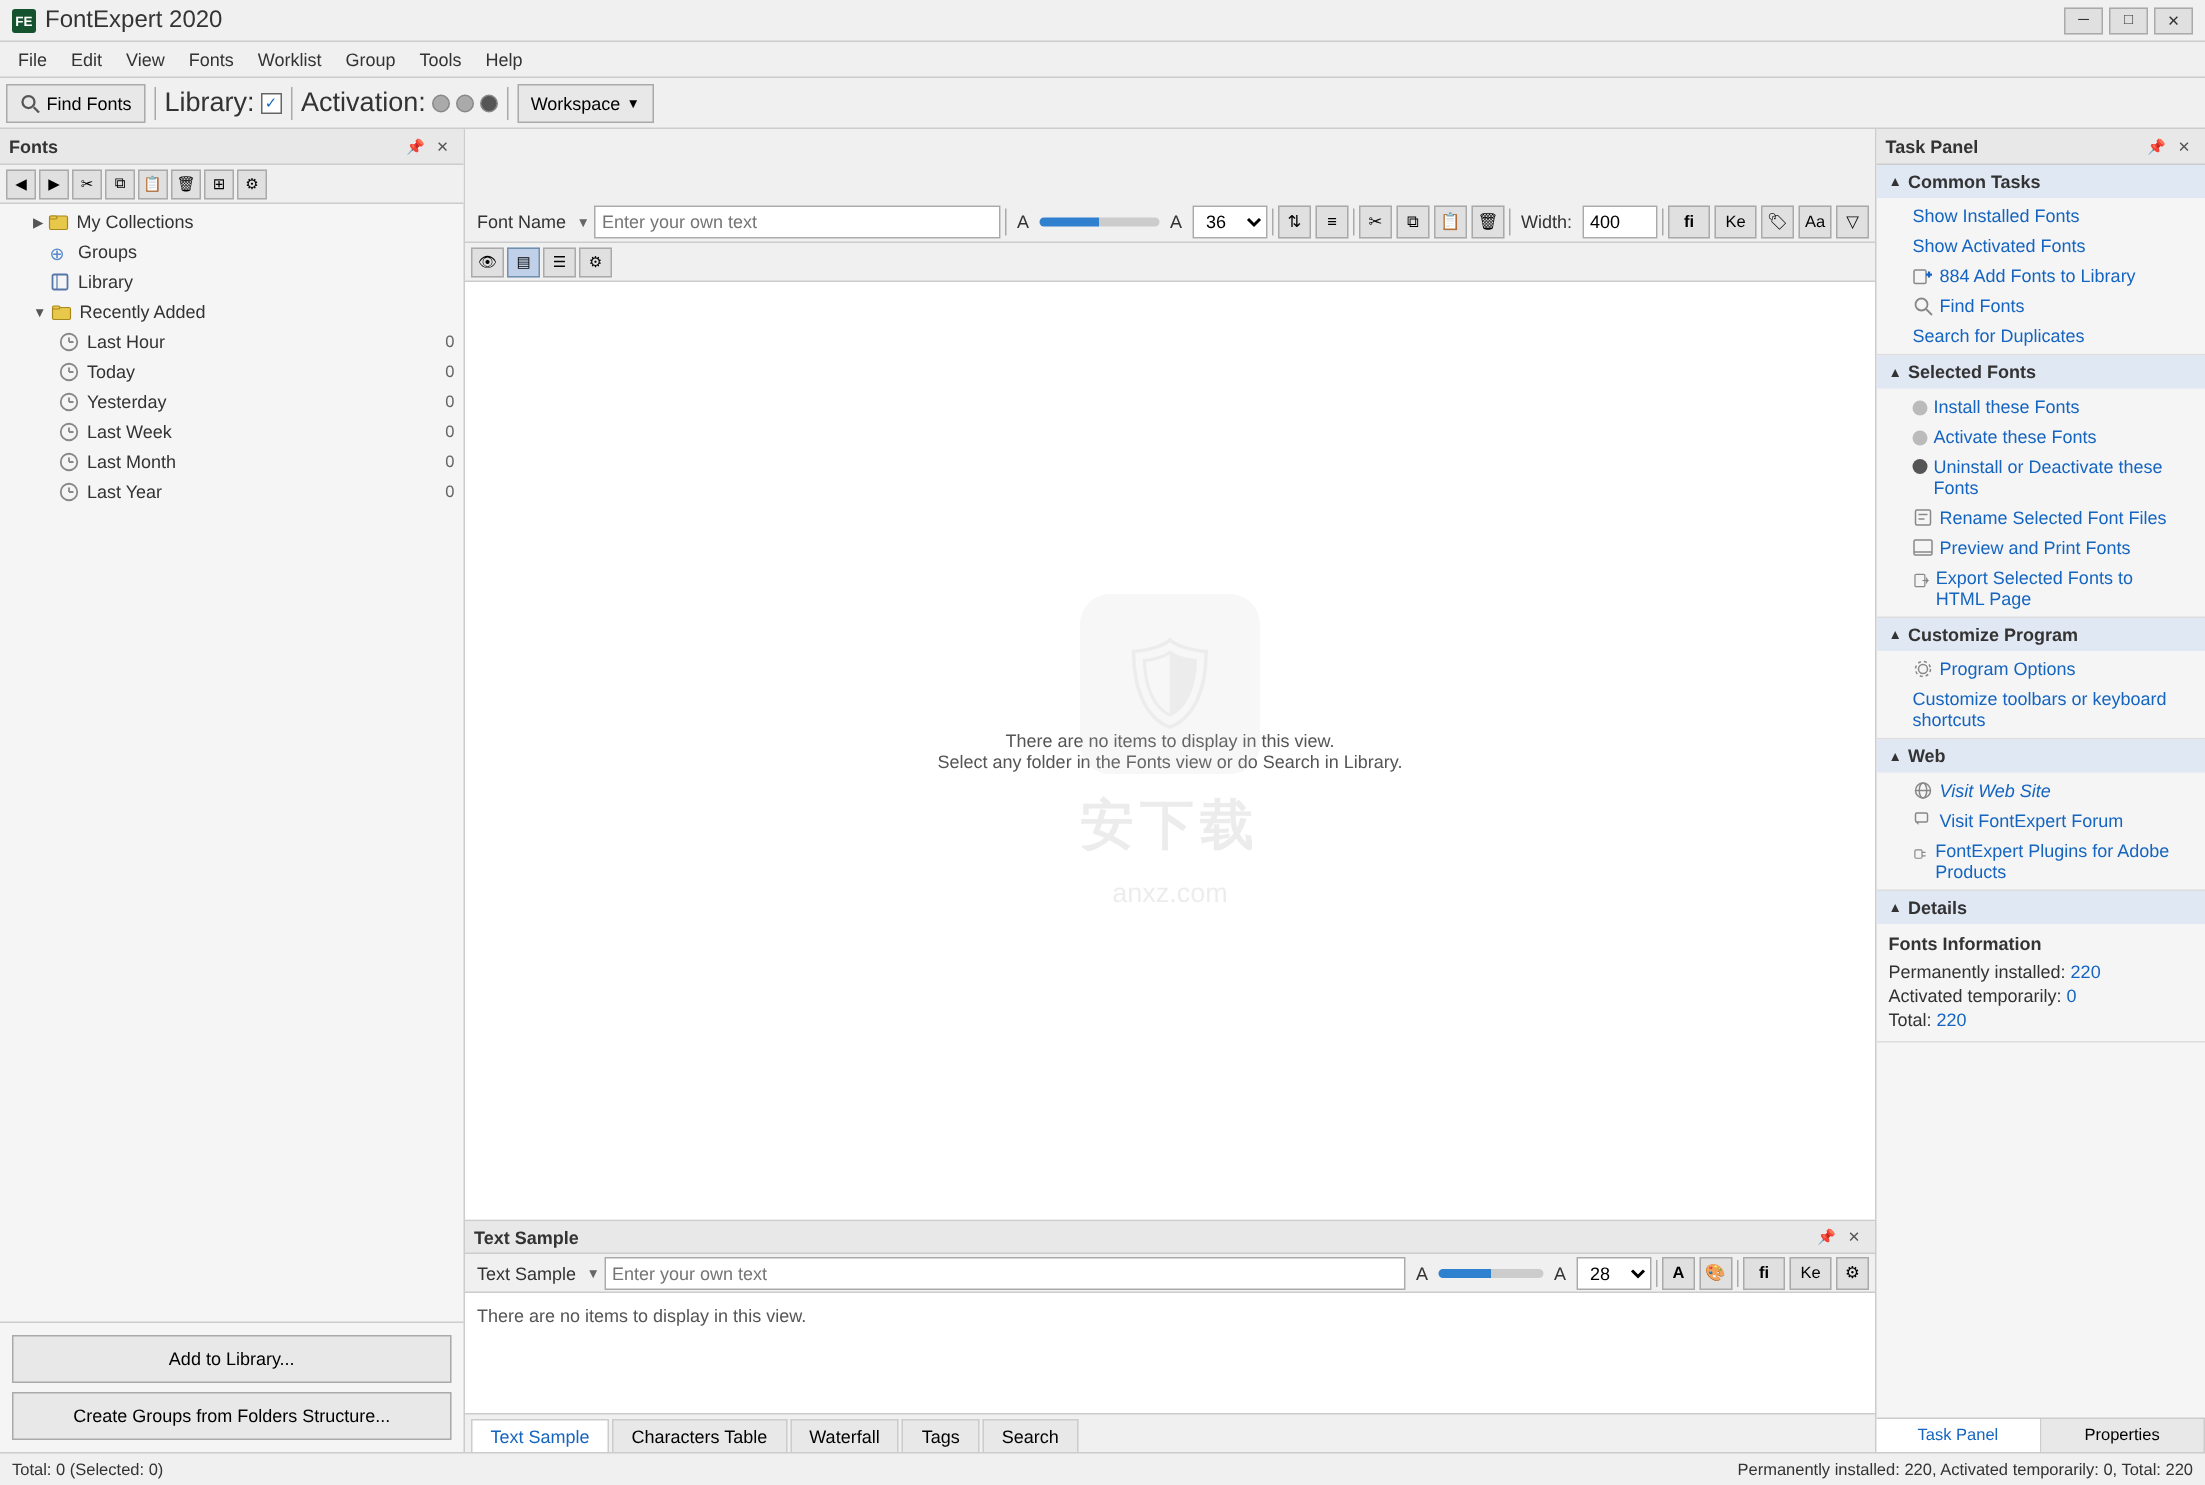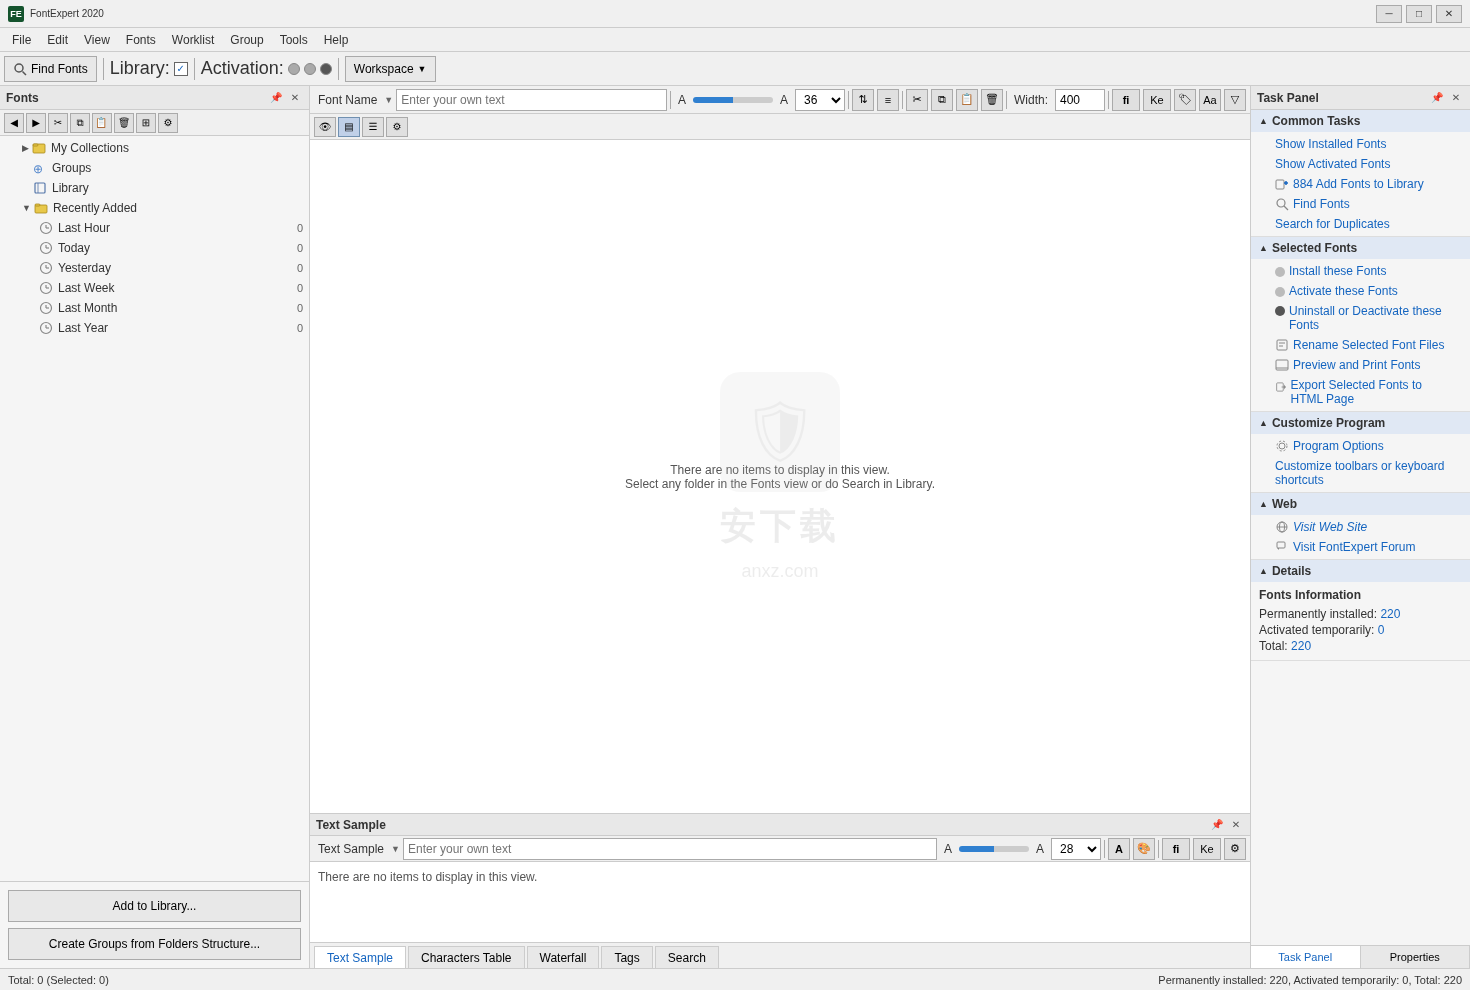--- a/index.html
+++ b/index.html
@@ -1,21 +1,21 @@
 <!DOCTYPE html>
 <html><head>
   <meta charset="utf-8">
   <style>
     * { box-sizing: border-box; margin: 0; padding: 0; font-family: 'Segoe UI', Arial, sans-serif; font-size: 12px; }
     body { background: #f0f0f0; width: 1470px; height: 990px; overflow: hidden; display: flex; flex-direction: column; }
 
     
     .titlebar { background: #f0f0f0; height: 28px; display: flex; align-items: center; padding: 0 8px; border-bottom: 1px solid #ccc; user-select: none; }
     .titlebar-icon { width: 16px; height: 16px; background: #14532d; color: white; font-size: 9px; display: flex; align-items: center; justify-content: center; font-weight: bold; margin-right: 6px; border-radius: 2px; }
-    .titlebar-title { flex: 1; font-size: 10px; color: #333; }
+    .titlebar-title { flex: 1; font-size: 16px; color: #333; }
     .titlebar-controls { display: flex; gap: 4px; }
     .titlebar-btn { width: 26px; height: 18px; background: #e0e0e0; border: 1px solid #aaa; display: flex; align-items: center; justify-content: center; cursor: pointer; font-size: 10px; color: #333; }
     .titlebar-btn.close { background: #e0e0e0; }
 
     
     .menubar { background: #f0f0f0; height: 24px; display: flex; align-items: center; padding: 0 4px; border-bottom: 1px solid #ccc; }
     .menubar-item { padding: 2px 8px; cursor: pointer; font-size: 12px; color: #333; }
 
     
     .toolbar { background: #f0f0f0; height: 34px; display: flex; align-items: center; padding: 0 4px; border-bottom: 1px solid #ccc; gap: 4px; }
@@ -46,21 +46,21 @@
     .tree-item-count { font-size: 11px; color: #666; margin-left: 4px; }
     .tree-indent1 { padding-left: 22px; }
     .tree-indent2 { padding-left: 38px; }
     .left-panel-footer { border-top: 1px solid #ccc; padding: 8px; display: flex; flex-direction: column; gap: 6px; }
     .footer-btn { width: 100%; height: 32px; background: #e8e8e8; border: 1px solid #aaa; cursor: pointer; font-size: 12px; display: flex; align-items: center; justify-content: center; }
 
     
     .center-panel { flex: 1; display: flex; flex-direction: column; overflow: hidden; }
 
     
-    .font-toolbar { background: #f0f0f0; height: 28px; display: flex; align-items: center; padding: 0 4px; border-bottom: 1px solid #ccc; gap: 3px; }
+    .font-toolbar { background: #f0f0f0; height: 28px; display: flex; align-items: center; padding: 0 4px; border-bottom: 1px solid #ccc; gap: 3px; margin-top: 48px; }
     .font-toolbar-label { font-size: 12px; color: #333; padding: 0 4px; }
     .font-toolbar-input { flex: 1; height: 22px; border: 1px solid #aaa; padding: 0 4px; font-size: 12px; color: #999; }
     .font-toolbar-sep { width: 1px; height: 18px; background: #aaa; }
     .font-toolbar-btn { width: 22px; height: 22px; background: #e0e0e0; border: 1px solid #aaa; cursor: pointer; display: flex; align-items: center; justify-content: center; font-size: 11px; }
     .font-toolbar-combo { height: 22px; padding: 0 4px; border: 1px solid #aaa; background: white; font-size: 12px; width: 50px; }
 
     
     .view-toolbar { background: #f0f0f0; height: 26px; display: flex; align-items: center; padding: 0 4px; border-bottom: 1px solid #ccc; gap: 2px; }
     .view-btn { width: 22px; height: 20px; background: #e0e0e0; border: 1px solid #aaa; cursor: pointer; display: flex; align-items: center; justify-content: center; font-size: 10px; }
     .view-btn.active { background: #c0d0e8; border-color: #7090b0; }
@@ -520,20 +520,28 @@
             </svg>
           <span>Visit Web Site</span>
         </div>
         <div class="task-item" style="display:flex;align-items:center;gap:4px;">
           <svg width="14" height="14" viewBox="0 0 14 14">
               <rect x="2" y="2" width="8" height="6" rx="1" fill="none" stroke="#888" stroke-width="1"></rect>
               <polygon points="2,8 4,10 4,8" fill="#888"></polygon>
             </svg>
           <span>Visit FontExpert Forum</span>
         </div>
+        <div class="task-item" style="display:flex;align-items:flex-start;gap:4px;">
+          <svg width="14" height="14" viewBox="0 0 14 14" style="margin-top:2px;">
+              <rect x="2" y="4" width="6" height="7" rx="1" fill="none" stroke="#888" stroke-width="1"></rect>
+              <line x1="8" y1="6" x2="11" y2="6" stroke="#888" stroke-width="1"></line>
+              <line x1="8" y1="9" x2="11" y2="9" stroke="#888" stroke-width="1"></line>
+            </svg>
+          <span>FontExpert Plugins for Adobe Products</span>
+        </div>
       </div>
     </div>
 
     <div class="task-section">
       <div class="task-section-header">
         <span style="font-size:9px;">▲</span>
         <span>Details</span>
       </div>
       <div class="details-section">
         <div class="details-title">Fonts Information</div>

